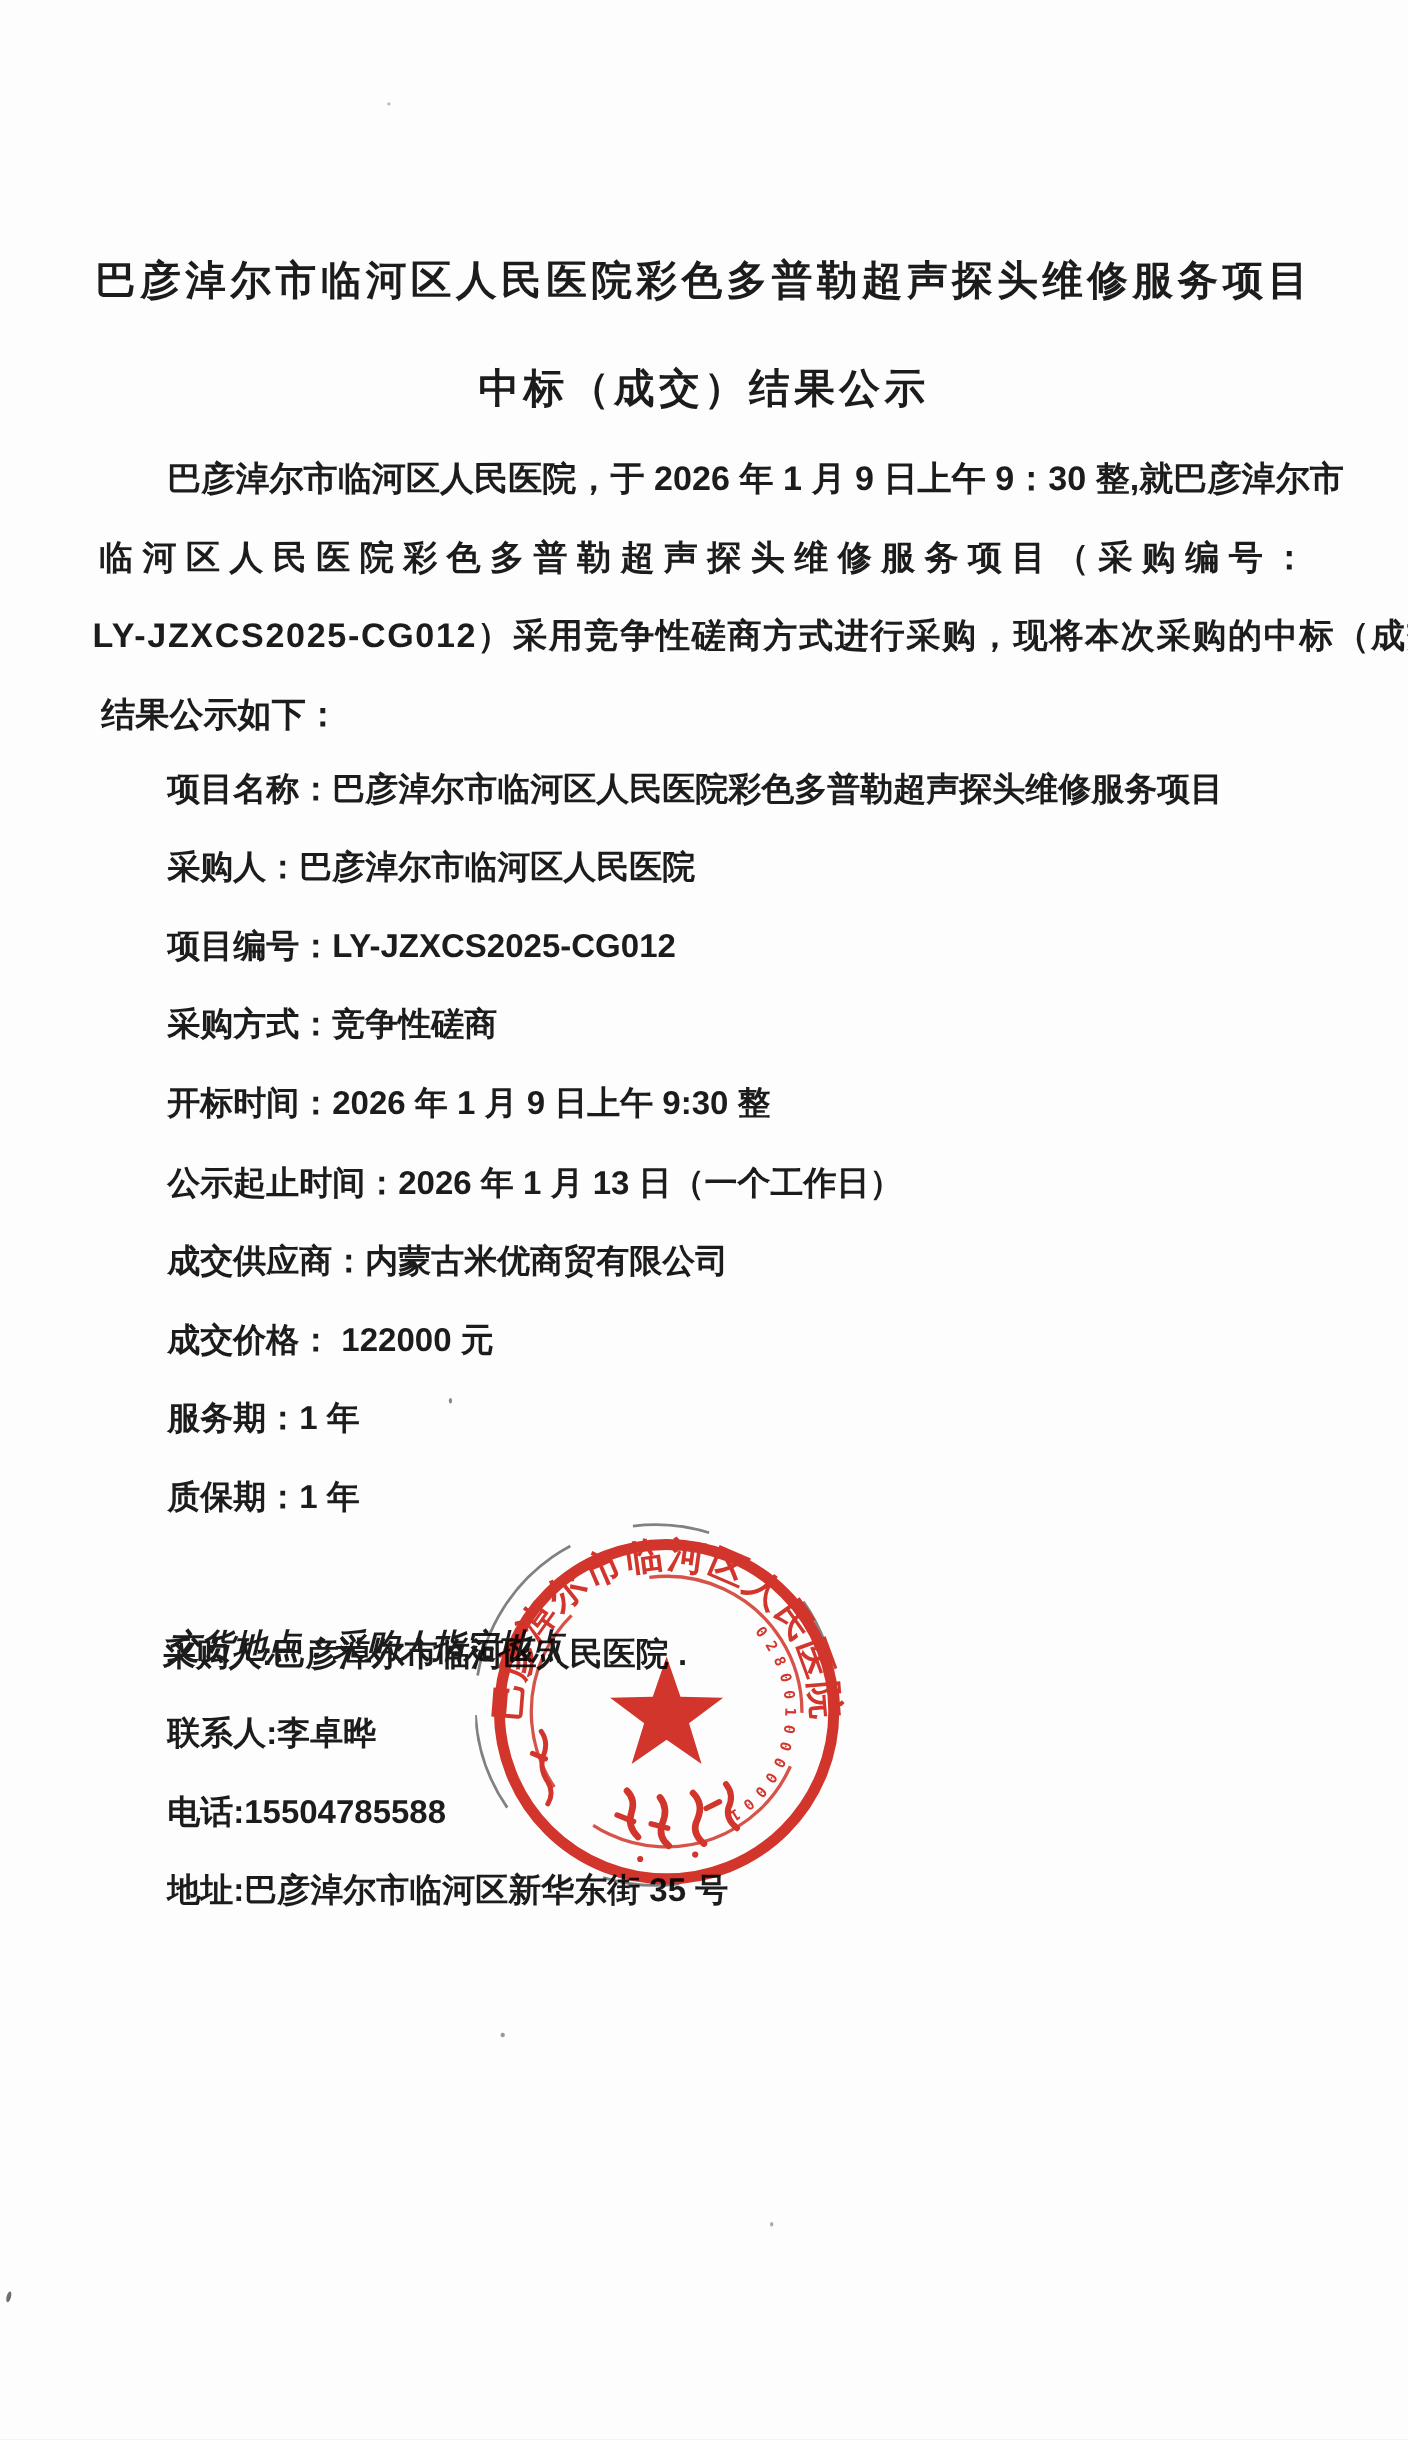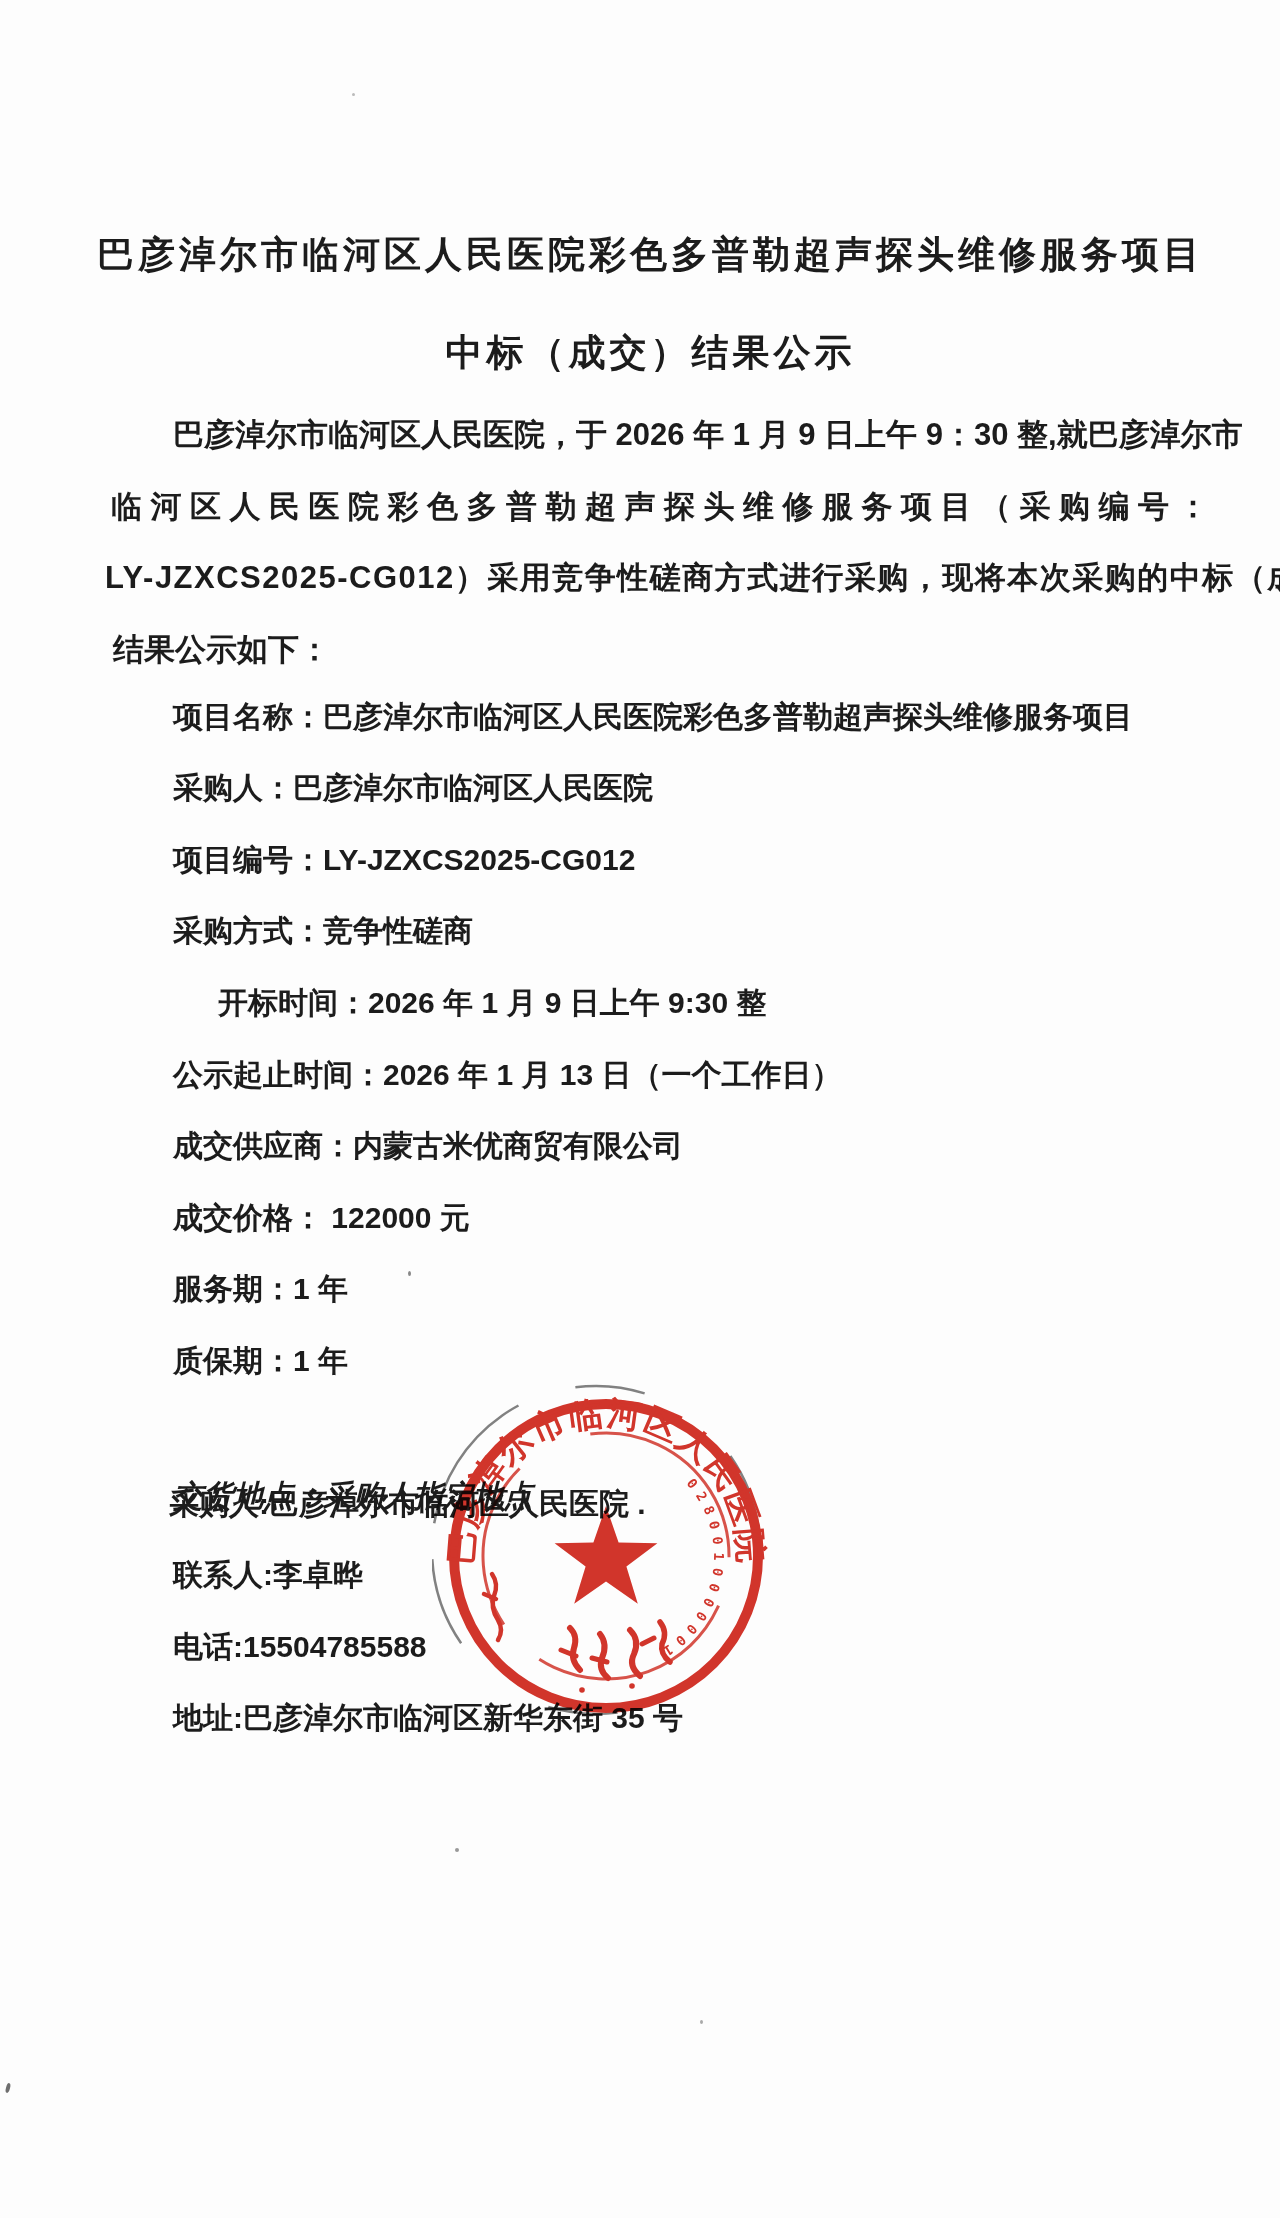--- a/index.html
+++ b/index.html
@@ -10,21 +10,20 @@
     overflow:hidden;
     font-family:"Liberation Sans","DejaVu Sans",sans-serif;
     color:#1c1c1c;
   }
   .line{
     position:absolute;
     white-space:nowrap;
     font-weight:700;
     font-size:30px;
     color:#1c1c1c;
-    padding-left:21px;
   }
   .title{
     left:0;right:0;
     text-align:center;
     font-size:37px;
     letter-spacing:4px;
     font-weight:800;
   }
   .para{font-size:31px;}
   .spread{letter-spacing:8.5px;text-align:right;}
@@ -61,21 +60,21 @@
 
   <div class="line para" style="top:414px;left:152px;">巴彦淖尔市临河区人民医院，于 2026 年 1 月 9 日上午 9：30 整,就巴彦淖尔市</div>
   <div class="line para spread" style="top:486px;left:90px;">临河区人民医院彩色多普勒超声探头维修服务项目（采购编号：</div>
   <div class="line para spread2" style="top:557px;left:84px;">LY-JZXCS2025-CG012）采用竞争性磋商方式进行采购，现将本次采购的中标（成交）</div>
   <div class="line para" style="top:629px;left:92px;">结果公示如下：</div>
 
   <div class="line" style="top:768px;left:152px;">采购人：巴彦淖尔市临河区人民医院</div>
   <div class="line" style="top:697px;left:152px;">项目名称：巴彦淖尔市临河区人民医院彩色多普勒超声探头维修服务项目</div>
   <div class="line" style="top:840px;left:152px;">项目编号：LY-JZXCS2025-CG012</div>
   <div class="line" style="top:911px;left:152px;">采购方式：竞争性磋商</div>
-  <div class="line" style="top:983px;left:152px;margin-left:45px;">开标时间：2026 年 1 月 9 日上午 9:30 整</div>
+  <div class="line" style="top:983px;left:152px;">开标时间：2026 年 1 月 9 日上午 9:30 整</div>
   <div class="line" style="top:1055px;left:152px;">公示起止时间：2026 年 1 月 13 日（一个工作日）</div>
   <div class="line" style="top:1126px;left:152px;">成交供应商：内蒙古米优商贸有限公司</div>
   <div class="line" style="top:1198px;left:152px;">成交价格： 122000 元</div>
   <div class="line" style="top:1269px;left:152px;">服务期：1 年</div>
   <div class="line" style="top:1341px;left:152px;">质保期：1 年</div>
   <div class="line" style="top:1476px;left:152px;font-style:italic;">交货地点：采购人指定地点</div>
   <div class="line" style="top:1484px;left:148px;">采购人:巴彦淖尔市临河区人民医院  .</div>
   <div class="line" style="top:1555px;left:152px;">联系人:李卓晔</div>
   <div class="line" style="top:1627px;left:152px;">电话:15504785588</div>
   <div class="line" style="top:1698px;left:152px;">地址:巴彦淖尔市临河区新华东街 35 号</div>

